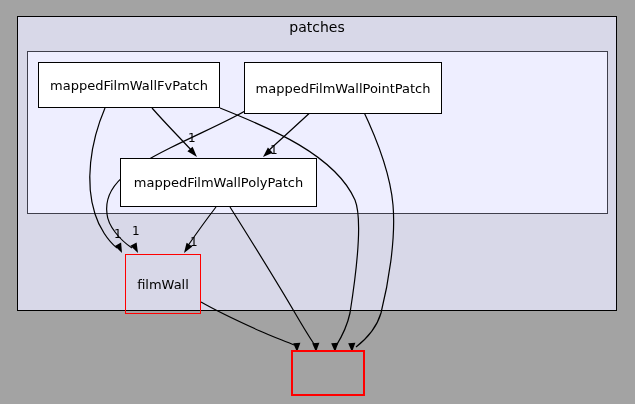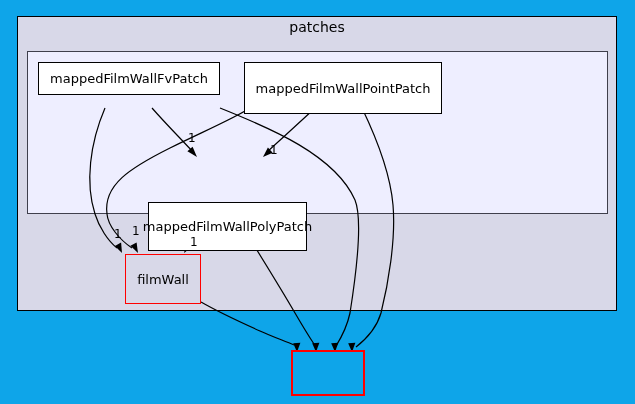--- a/index.html
+++ b/index.html
@@ -1,17 +1,17 @@
 <!DOCTYPE html>
 <html><head>
 <meta charset="utf-8">
 <style>
   html,body{margin:0;padding:0;background:#000;}
   #stage{
-    position:relative;width:635px;height:404px;background:#0ea5e9;overflow:hidden;
+    position:relative;width:635px;height:404px;background:#a3a3a3;overflow:hidden;
     font-family:"DejaVu Sans","Liberation Sans",sans-serif;color:#000;
   }
   .cluster-outer{
     position:absolute;left:17px;top:16px;width:600px;height:295px;
     background:#d8d8e8;border:1px solid #000;box-sizing:border-box;
   }
   .cluster-outer-title{
     position:absolute;left:17px;top:19px;width:600px;text-align:center;
     font-size:14px;color:#000;
   }
@@ -21,25 +21,25 @@
   }
   .cluster-inner-title{
     position:absolute;left:455px;top:77px;width:145px;text-align:center;
     font-size:14px;color:#000;
   }
   .node{
     position:absolute;background:#fff;border:1px solid #000;box-sizing:border-box;
     display:flex;align-items:center;justify-content:center;
     font-size:13px;color:#000;cursor:pointer;white-space:nowrap;
   }
-  .node-fv{left:38px;top:62px;width:182px;height:33px;}
+  .node-fv{left:38px;top:62px;width:182px;height:46px;}
   .node-point{left:244px;top:62px;width:198px;height:52px;}
-  .node-poly{left:148px;top:158px;width:159px;height:49px;margin-top:44px;}
+  .node-poly{left:120px;top:158px;width:197px;height:49px;}
   .node-filmwall{
-    left:125px;top:254px;width:76px;height:50px;
+    left:125px;top:254px;width:76px;height:60px;
     background:transparent;border:1px solid #ff0000;
   }
   .node-truncated{
     position:absolute;left:291px;top:350px;width:74px;height:46px;
     background:transparent;border:2px solid #ff0000;box-sizing:border-box;cursor:pointer;
   }
   .edges{position:absolute;left:0;top:0;width:635px;height:404px;pointer-events:none;}
   .edge-label{
     position:absolute;font-size:12px;color:#000;line-height:14px;pointer-events:none;
   }

